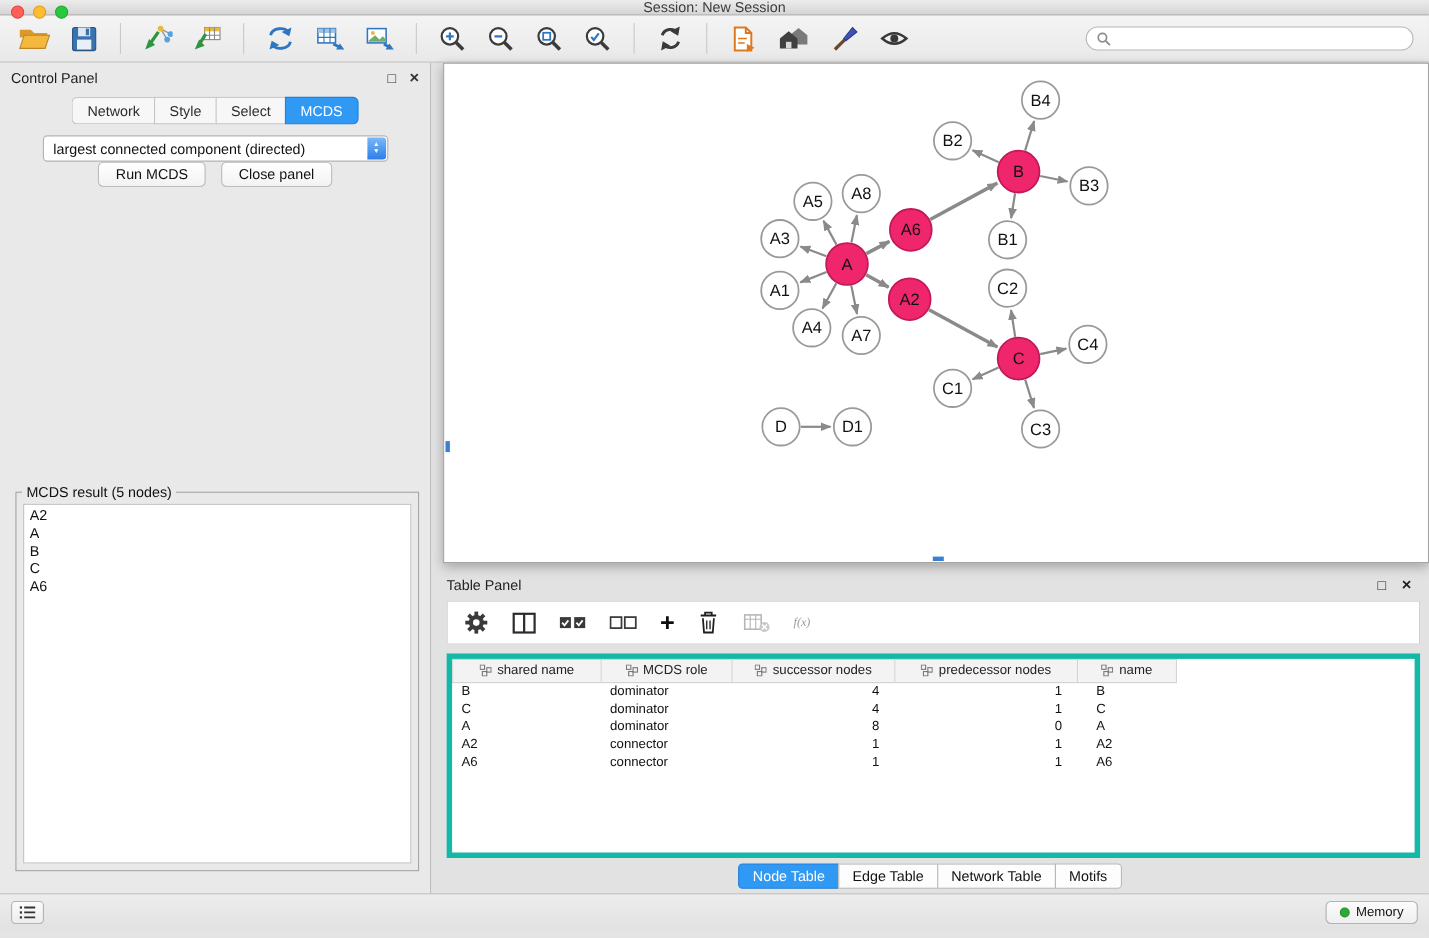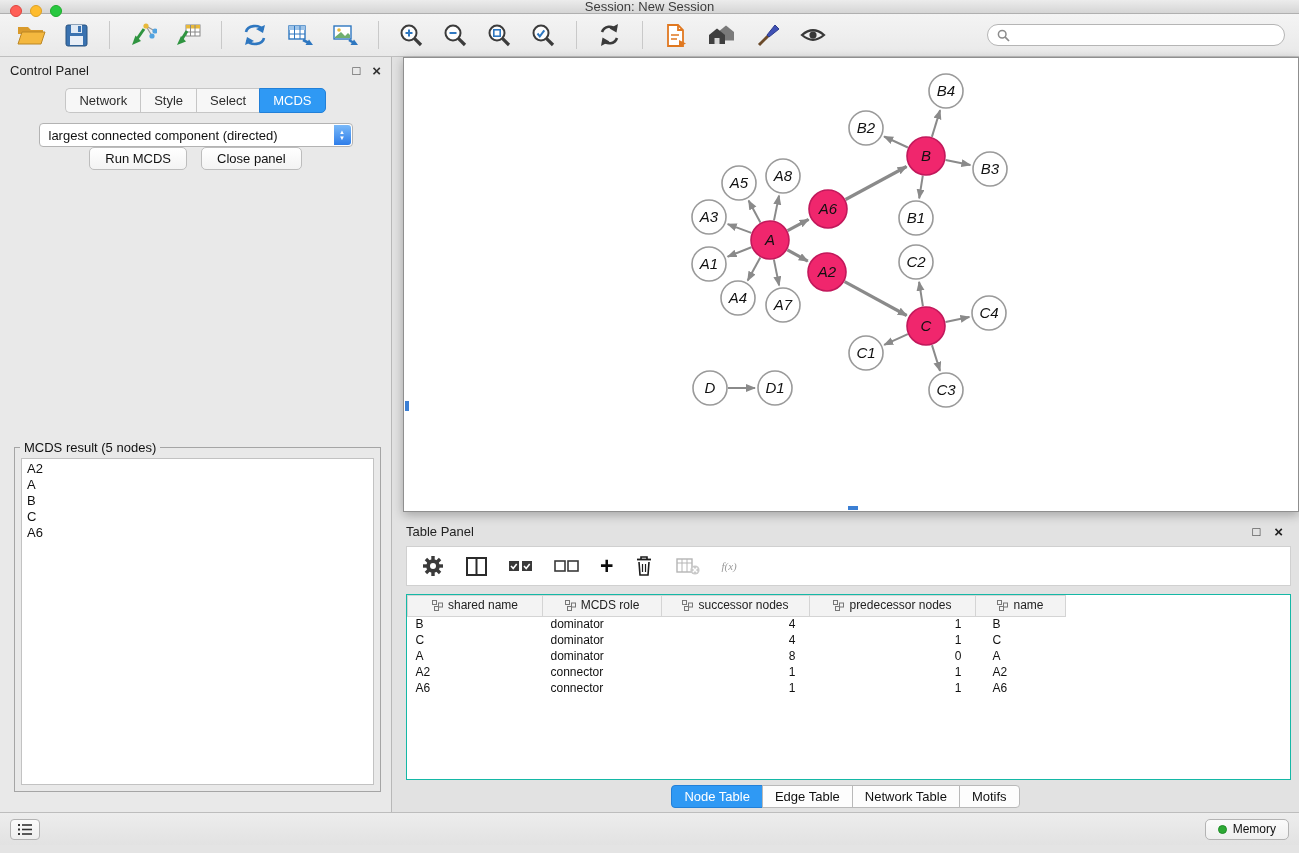--- a/index.html
+++ b/index.html
@@ -100,36 +100,36 @@
     box-shadow: 0 3px 10px rgba(0,0,0,0.28);
     display:flex; flex-direction:column;
   }
   .nw-titlebar {
     height:23px; background:linear-gradient(#ececec,#d4d4d4); border-bottom:1px solid #aaa;
     position:relative; display:flex; align-items:center; justify-content:center;
     font-size:13px; color:#333;
   }
   .nw-titlebar .traffic { top:6px; left:12px; gap:7px; }
   .nw-titlebar .light { width:11px; height:11px; }
-  .nw-canvas { flex:1; background:#fff; position:relative;font-style:italic; }
+  .nw-canvas { flex:1; background:#fff; position:relative; }
   .scroll-mark-v { position:absolute; left:1px; top:343px; width:4px; height:10px; background:#3b7fd4; }
   .scroll-mark-h { position:absolute; bottom:1px; left:444px; width:10px; height:4px; background:#3b7fd4; }
   
   .table-panel { position:absolute; left:0; top:455px; right:0; bottom:0; display:flex; flex-direction:column; }
   .tp-header { height:26px; display:flex; align-items:center; padding:0 16px 0 14px; margin-top:6px; }
   .tp-header .ph-icons { margin-left:auto; display:flex; gap:14px; align-items:center; }
   .tp-toolbar {
     margin:2px 8px 0 14px; height:40px; background:#fff; border:1px solid #d0d0d0;
     display:flex; align-items:center; gap:20px; padding:0 14px;
   }
   .tp-tool { background:none; border:none; padding:0; display:flex; align-items:center; cursor:default; }
   .plus-glyph { font-size:23px; font-weight:bold; color:#0d0d0d; line-height:20px; }
   .fx-glyph { font-size:11px; font-style:italic; color:#9a9a9a; font-family:"Liberation Serif", serif; }
   .tp-tablewrap {
-    margin:8px 8px 0 14px; flex:1; background:#fff; border:1px solid #14b8a6; overflow:hidden;
+    margin:8px 8px 0 14px; flex:1; background:#fff; border:5px solid #14b8a6; overflow:hidden;
   }
   table.node-table { border-collapse:collapse; table-layout:fixed; width:658px; font-size:12px; }
   table.node-table col:nth-child(1){ width:135px; }
   table.node-table col:nth-child(2){ width:119px; }
   table.node-table col:nth-child(3){ width:148px; }
   table.node-table col:nth-child(4){ width:166px; }
   table.node-table col:nth-child(5){ width:90px; }
   table.node-table th {
     background:#f3f3f3; border:1px solid #d4d4d4; font-weight:normal;
     padding:2px 4px; color:#222; height:19px;

